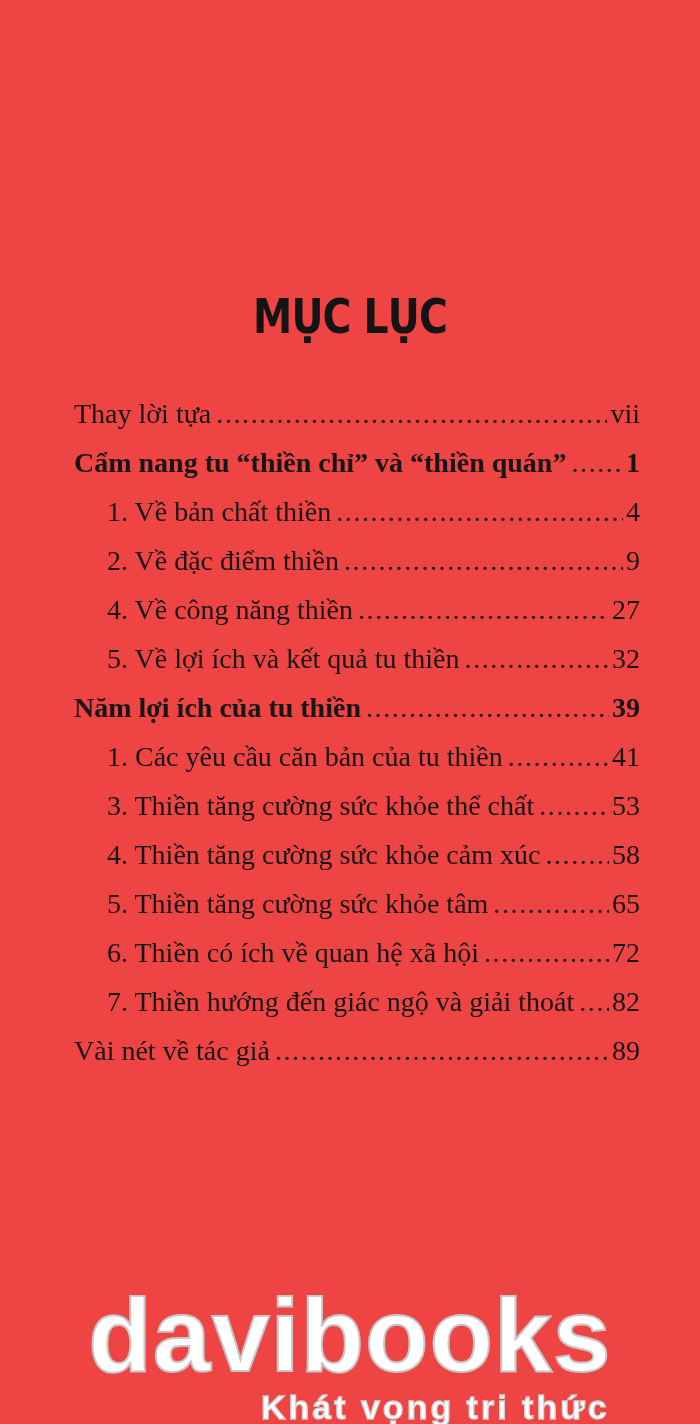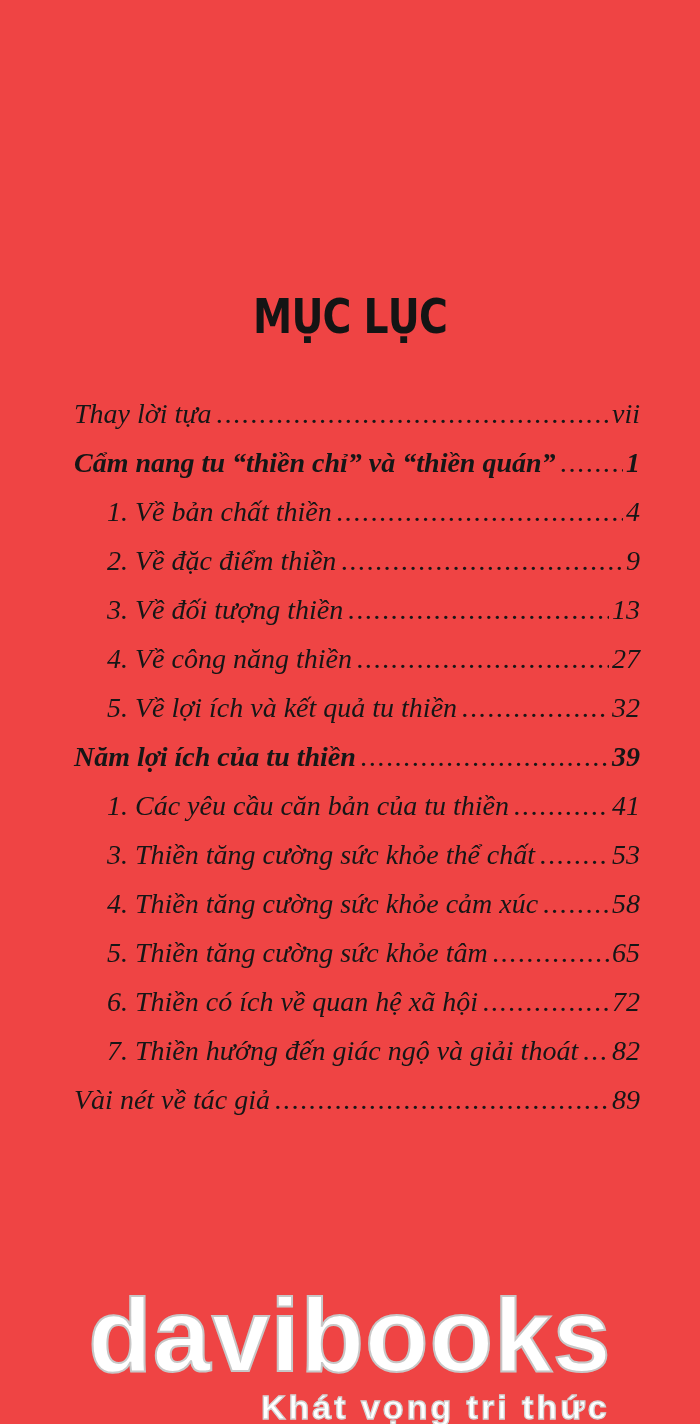--- a/index.html
+++ b/index.html
@@ -40,21 +40,20 @@
     top: 389px;
     left: 74px;
     right: 60px;
   }
   .toc-row {
     display: flex;
     align-items: center;
     line-height: 49px;
     font-size: 28px;
     white-space: nowrap;
-    font-style: italic;
   }
   .toc-row.bold { font-weight: 700; }
   .toc-row.indent { padding-left: 33px; }
   .toc-label { white-space: nowrap; flex-shrink: 0; }
   .toc-dots {
     flex: 1 1 auto;
     min-width: 8px;
     overflow: hidden;
     white-space: nowrap;
     margin: 0 3px 0 5px;
@@ -121,25 +120,20 @@
     <span class="toc-dots"></span>
     <span class="toc-page">4</span>
   </div>
 
   <div class="toc-row indent">
     <span class="toc-label">2. Về đặc điểm thiền</span>
     <span class="toc-dots"></span>
     <span class="toc-page">9</span>
   </div>
 
-  <div class="toc-row indent">
-    <span class="toc-label">3. Về đối tượng thiền</span>
-    <span class="toc-dots"></span>
-    <span class="toc-page">13</span>
-  </div>
 
   <div class="toc-row indent">
     <span class="toc-label">4. Về công năng thiền</span>
     <span class="toc-dots"></span>
     <span class="toc-page">27</span>
   </div>
 
   <div class="toc-row indent">
     <span class="toc-label">5. Về lợi ích và kết quả tu thiền</span>
     <span class="toc-dots"></span>

